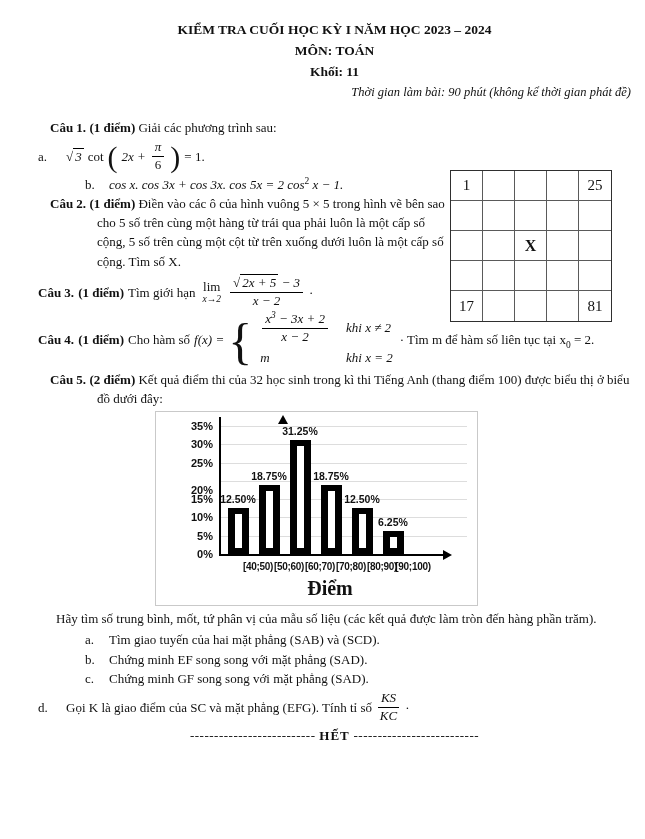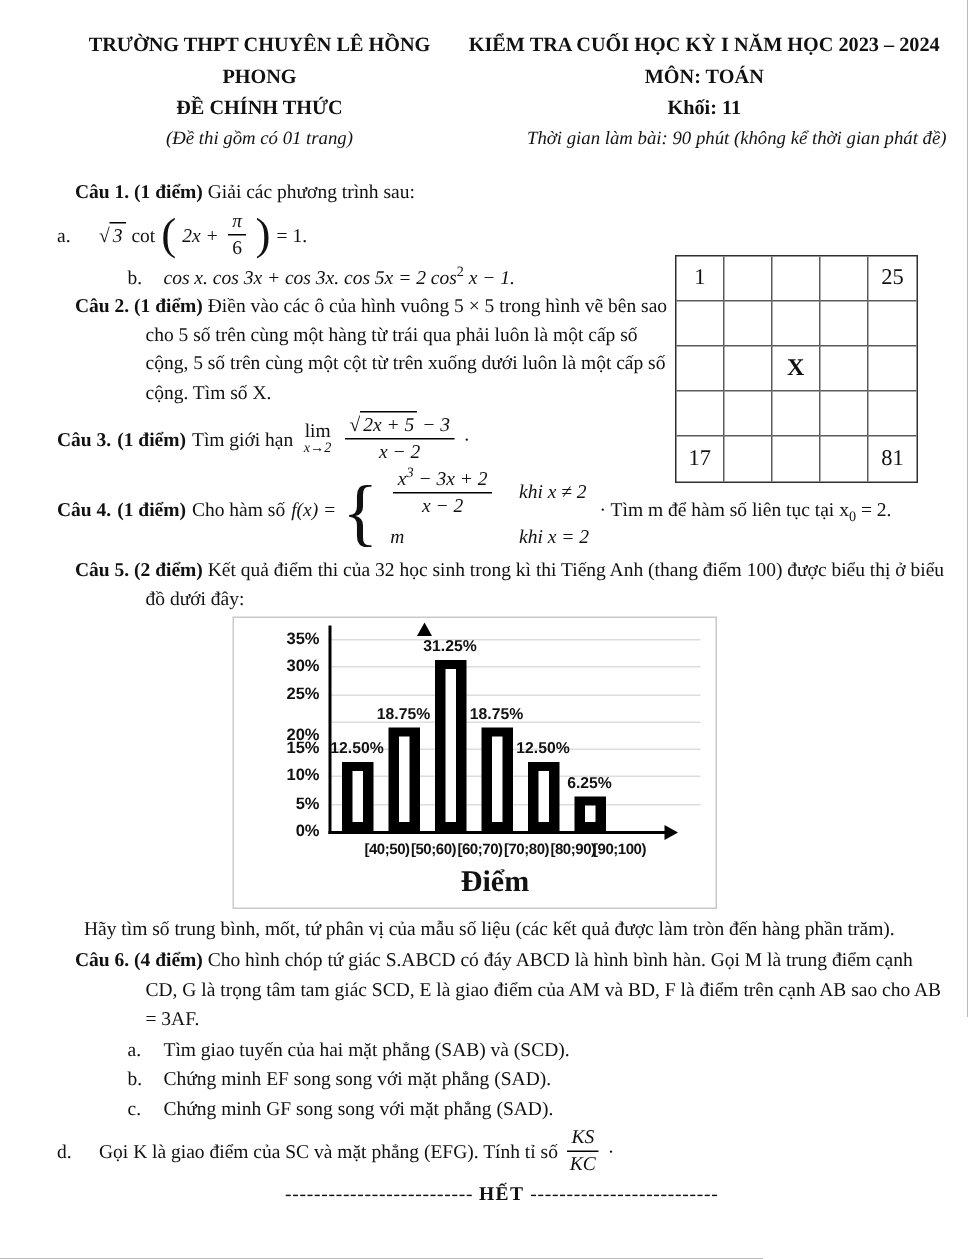--- a/index.html
+++ b/index.html
@@ -90,25 +90,20 @@
   
   .endline { text-align:center; font-size:13px; letter-spacing:0.5px; }
   .endline b { font-weight:bold; letter-spacing:1px; }
 </style>
 </head>
 <body>
 
 <div class="page">
 
   <div class="hdr">
-    <div class="hdr-left">
-      <div class="hbold">TRƯỜNG THPT CHUYÊN LÊ HỒNG PHONG</div>
-      <div class="hbold">ĐỀ CHÍNH THỨC</div>
-      <div class="hital">(Đề thi gồm có 01 trang)</div>
-    </div>
     <div class="hdr-right">
       <div class="hbold">KIỂM TRA CUỐI HỌC KỲ I NĂM HỌC 2023 – 2024</div>
       <div class="hbold">MÔN: TOÁN</div>
       <div class="hbold">Khối: 11</div>
       <div class="hital hright-end">Thời gian làm bài: 90 phút (không kể thời gian phát đề)</div>
     </div>
   </div>
 
   <div>
     <p class="hang"><b class="ql">Câu 1.</b>
@@ -267,23 +262,20 @@
             <div class="cat-label" style="left: 174px;">[90;100)</div>
           </div>
         <div class="xlabel">Điểm</div>
       </div>
     </div>
 
     <p class="followup">Hãy tìm số trung bình, mốt, tứ phân vị của mẫu số liệu (các kết quả được làm tròn đến hàng phần trăm).</p>
   </div>
 
   <div>
-    <p class="hang"><b class="ql">Câu 6.</b>
-      <b class="ql">(4 điểm)</b>
-      <span>Cho hình chóp tứ giác S.ABCD có đáy ABCD là hình bình hàn. Gọi M là trung điểm cạnh CD, G là trọng tâm tam giác SCD, E là giao điểm của AM và BD, F là điểm trên cạnh AB sao cho AB = 3AF.</span></p>
     <div class="qitem"><span class="ilabel">a.</span><span>Tìm giao tuyến của hai mặt phẳng (SAB) và (SCD).</span></div>
     <div class="qitem"><span class="ilabel">b.</span><span>Chứng minh EF song song với mặt phẳng (SAD).</span></div>
     <div class="qitem"><span class="ilabel">c.</span><span>Chứng minh GF song song với mặt phẳng (SAD).</span></div>
     <div class="frow indent1 q6d-row">
       <span class="ilabel">d.</span>
       <span>Gọi K là giao điểm của SC và mặt phẳng (EFG). Tính tỉ số</span>
       <span class="frac">
           <span class="fnum mi">KS</span>
           <span class="fden mi">KC</span>
         </span>

